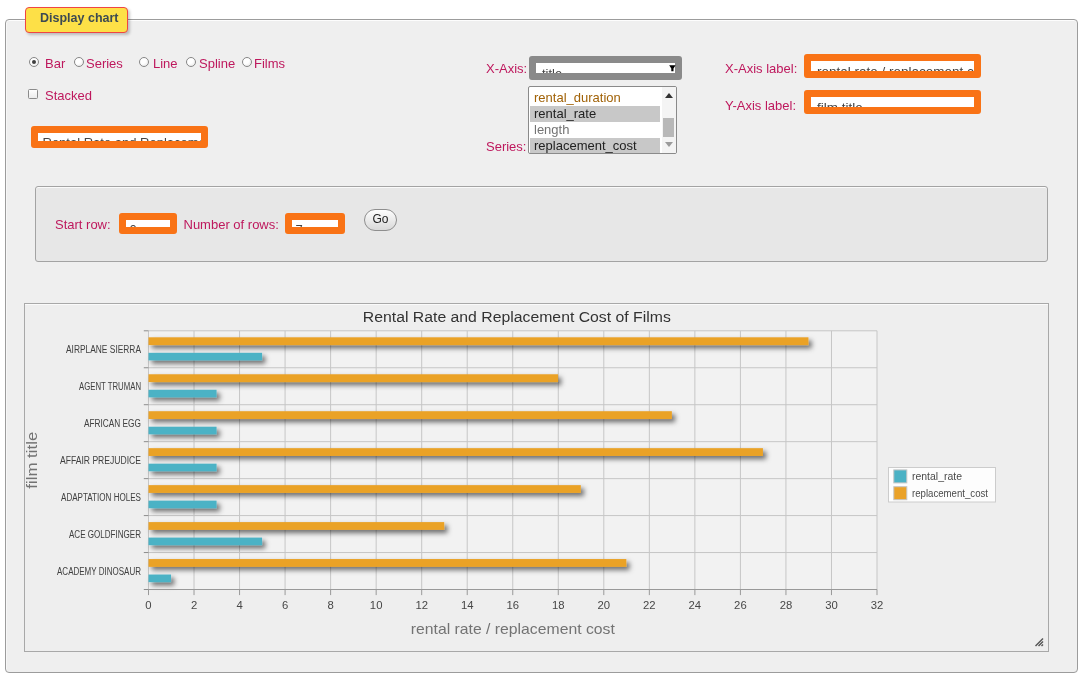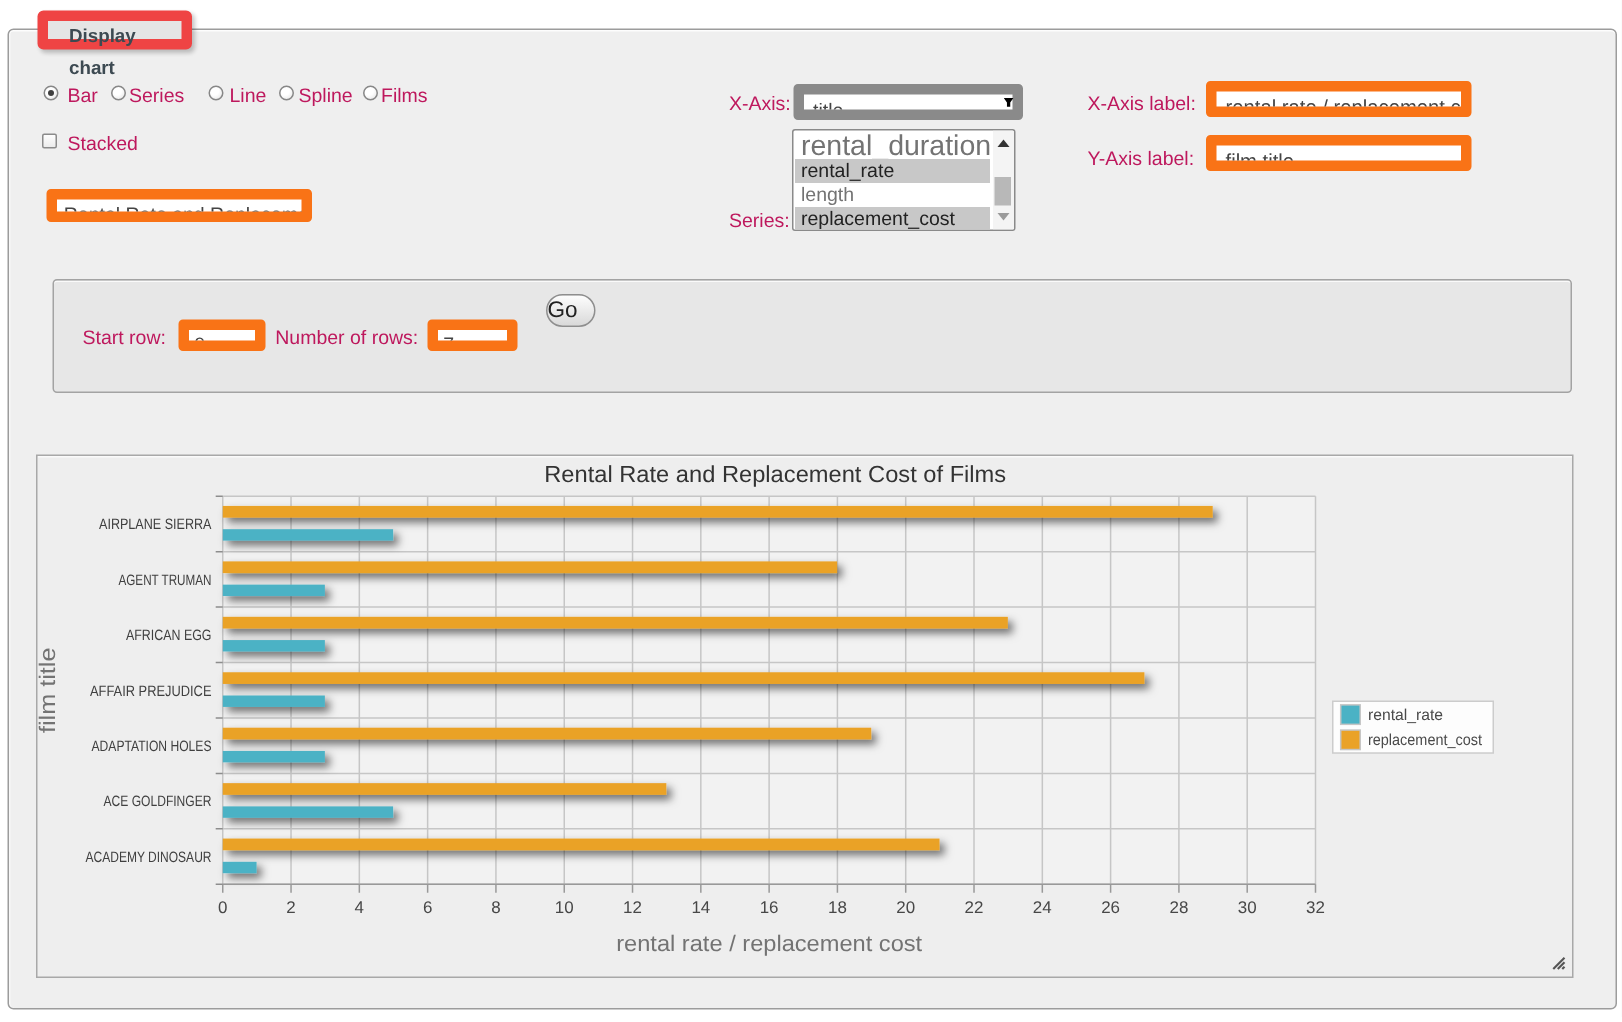--- a/index.html
+++ b/index.html
@@ -4,21 +4,21 @@
 *{margin:0;padding:0;box-sizing:border-box}
 html,body{width:1081px;height:681px;background:#fff;font-family:"Liberation Sans",sans-serif;position:relative;overflow:hidden}
 .abs{position:absolute}
 .lbl{position:absolute;font-size:13px;color:#be185d;white-space:nowrap}
 .tin{position:absolute;background:#fff;border:7px solid #f97316;border-radius:3px;font-size:13px;color:#444;white-space:nowrap;overflow:hidden}
 </style></head>
 <body>
 
 <div class="abs" style="left:5px;top:19px;width:1073px;height:654px;background:#efefef;border:1px solid #9c9c9c;border-radius:4px;box-shadow:inset 0 1px 0 rgba(255,255,255,0.85),inset 1px 0 0 rgba(255,255,255,0.5)"></div>
 
-<div class="abs" style="left:25px;top:7px;width:103px;height:26px;background:#e5e5e5;border:7px solid #ef4444;border-radius:4px;box-shadow:2px 2px 3px rgba(0,0,0,0.22);font-weight:bold;font-size:12.5px;color:#3d4a52;line-height:21px;padding-left:14px">Display chart</div>
+<div class="abs" style="left:25px;top:7px;width:103px;height:26px;background:#fde047;border:1px solid #ef4444;border-radius:4px;box-shadow:2px 2px 3px rgba(0,0,0,0.22);font-weight:bold;font-size:12.5px;color:#3d4a52;line-height:21px;padding-left:14px">Display chart</div>
 
 <span class="abs" style="left:29.1px;top:56.5px;width:10.2px;height:10.2px;border:1px solid #878787;border-radius:50%;background:radial-gradient(circle at 35% 30%,#ffffff 40%,#e2e2e2)"></span>
 <span class="abs" style="left:32.1px;top:59.5px;width:4.4px;height:4.4px;border-radius:50%;background:#3f3f3f"></span>
 <span class="abs" style="left:73.5px;top:56.5px;width:10.2px;height:10.2px;border:1px solid #878787;border-radius:50%;background:radial-gradient(circle at 35% 30%,#ffffff 40%,#e2e2e2)"></span>
 <span class="abs" style="left:139.2px;top:56.5px;width:10.2px;height:10.2px;border:1px solid #878787;border-radius:50%;background:radial-gradient(circle at 35% 30%,#ffffff 40%,#e2e2e2)"></span>
 <span class="abs" style="left:185.8px;top:56.5px;width:10.2px;height:10.2px;border:1px solid #878787;border-radius:50%;background:radial-gradient(circle at 35% 30%,#ffffff 40%,#e2e2e2)"></span>
 <span class="abs" style="left:241.8px;top:56.5px;width:10.2px;height:10.2px;border:1px solid #878787;border-radius:50%;background:radial-gradient(circle at 35% 30%,#ffffff 40%,#e2e2e2)"></span>
 <span class="lbl" style="left:45px;top:55.5px">Bar</span>
 <span class="lbl" style="left:86px;top:55.5px">Series</span>
 <span class="lbl" style="left:153px;top:55.5px">Line</span>
@@ -30,21 +30,21 @@
 <div class="tin" style="left:30.5px;top:126px;width:177px;height:22px;line-height:20px;padding-left:5px">Rental Rate and Replacement Cost of Films</div>
 
 <span class="lbl" style="left:486px;top:61px">X-Axis:</span>
 <div class="tin" style="left:529px;top:56px;width:153px;height:24px;line-height:22px;padding-left:6px;border-color:#8a8a8a">title</div>
 <svg class="abs" style="left:669px;top:64.5px" width="8" height="7">
     <path d="M0.2,0.3 L6.6,0.3 L4.5,3.4 L4.5,6.2 L2.3,6.2 L2.3,3.4 Z" fill="#000"></path>
   </svg>
 
 <span class="lbl" style="left:486px;top:139px">Series:</span>
 <div class="abs" style="left:528px;top:86px;width:149px;height:68px;background:#fff;border:1px solid #8a8a8a;border-radius:2px;overflow:hidden">
-  <div style="position:absolute;left:1px;top:2.5px;width:130px;height:16.2px;font-size:19px;color:#737373;padding-left:4px;line-height:16px;white-space:nowrap">rental_duration</div>
+  <div style="position:absolute;left:1px;top:2.5px;width:130px;height:16.2px;font-size:13px;color:#a16207;padding-left:4px;line-height:16px;white-space:nowrap">rental_duration</div>
   <div style="position:absolute;left:1px;top:18.7px;width:130px;height:16.2px;font-size:13px;color:#222;padding-left:4px;line-height:16px;background:#c8c8c8;white-space:nowrap">rental_rate</div>
   <div style="position:absolute;left:1px;top:34.9px;width:130px;height:16.2px;font-size:13px;color:#737373;padding-left:4px;line-height:16px;white-space:nowrap">length</div>
   <div style="position:absolute;left:1px;top:51.1px;width:130px;height:16.2px;font-size:13px;color:#222;padding-left:4px;line-height:16px;background:#c8c8c8;white-space:nowrap">replacement_cost</div>
 
   <div style="position:absolute;right:0;top:0;width:14.5px;height:100%;background:#f4f4f4">
     <div style="position:absolute;left:3px;top:6px;width:0;height:0;border-left:4.5px solid transparent;border-right:4.5px solid transparent;border-bottom:5.5px solid #333"></div>
     <div style="position:absolute;left:1.5px;top:31px;width:11px;height:19px;background:#b8b8b8"></div>
     <div style="position:absolute;left:3px;bottom:6px;width:0;height:0;border-left:4.5px solid transparent;border-right:4.5px solid transparent;border-top:5.5px solid #9b9b9b"></div>
   </div>
 </div>
@@ -52,21 +52,21 @@
 <span class="lbl" style="left:725px;top:60.5px">X-Axis label:</span>
 <div class="tin" style="left:804px;top:54px;width:177px;height:24px;line-height:22px;padding-left:6px;font-size:13.5px">rental rate / replacement cost</div>
 <span class="lbl" style="left:725px;top:97.5px">Y-Axis label:</span>
 <div class="tin" style="left:804px;top:90px;width:177px;height:24px;line-height:22px;padding-left:6px;font-size:13.5px">film title</div>
 
 <div class="abs" style="left:35px;top:186px;width:1012.5px;height:76px;background:#e7e7e7;border:1px solid #a3a3a3;border-radius:3px;box-shadow:inset 0 1px 0 rgba(255,255,255,0.8)"></div>
 <span class="lbl" style="left:55px;top:217px">Start row:</span>
 <div class="tin" style="left:118.5px;top:213px;width:58px;height:21px;line-height:19px;padding-left:4px">0</div>
 <span class="lbl" style="left:183.5px;top:217px">Number of rows:</span>
 <div class="tin" style="left:284.5px;top:213px;width:60px;height:21px;line-height:19px;padding-left:4px">7</div>
-<div class="abs" style="left:364px;top:196px;width:33px;height:21.5px;border:1px solid #8e8e8e;border-radius:11px;background:linear-gradient(#fdfdfd,#d9d9d9);font-size:15px;color:#222;text-align:left;line-height:19.5px">Go</div>
+<div class="abs" style="left:364px;top:209px;width:33px;height:21.5px;border:1px solid #8e8e8e;border-radius:11px;background:linear-gradient(#fdfdfd,#d9d9d9);font-size:12px;color:#222;text-align:center;line-height:19.5px">Go</div>
 
 <div class="abs" style="left:24px;top:303px;width:1025px;height:349px;background:#eeeeee;border:1px solid #a8a8a8;box-shadow:inset 0 1px 0 rgba(255,255,255,0.7)">
 <svg width="1023" height="347" viewBox="0 0 1023 347" style="position:absolute;left:0;top:0;font-family:'Liberation Sans',sans-serif">
 <defs>
         <filter id="sh" x="-30%" y="-60%" width="190%" height="290%">
           <feDropShadow dx="3.2" dy="3.2" stdDeviation="2.9" flood-color="#000000" flood-opacity="0.55"></feDropShadow>
         </filter>
       </defs>
 <rect x="123.5" y="26.8" width="728.5" height="258.7" fill="#f2f2f2"></rect>
 <line x1="123.50" y1="26.8" x2="123.50" y2="285.5" stroke="#c6c6c6" stroke-width="1"></line>

